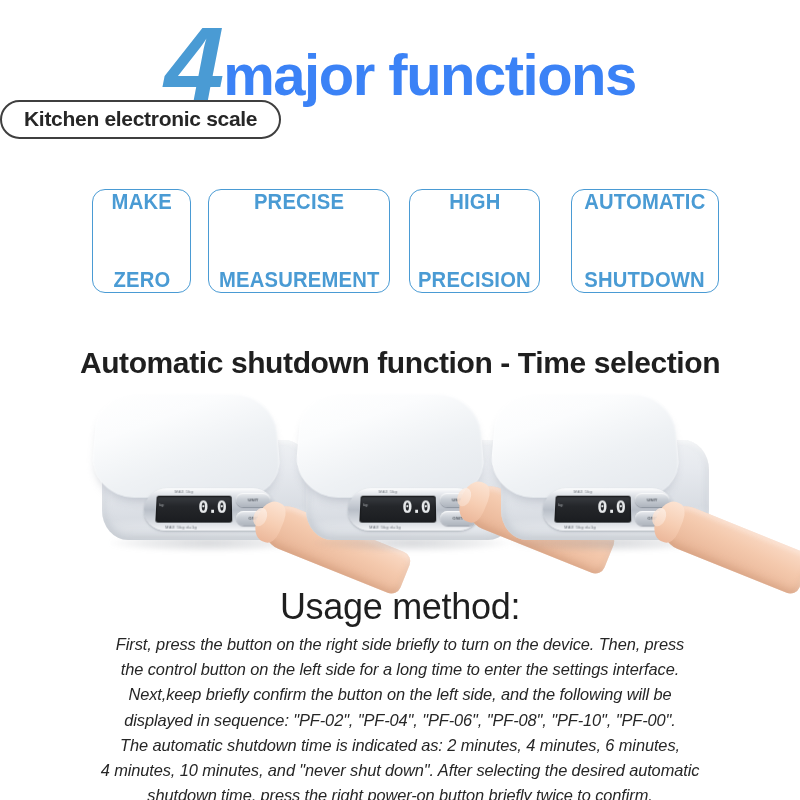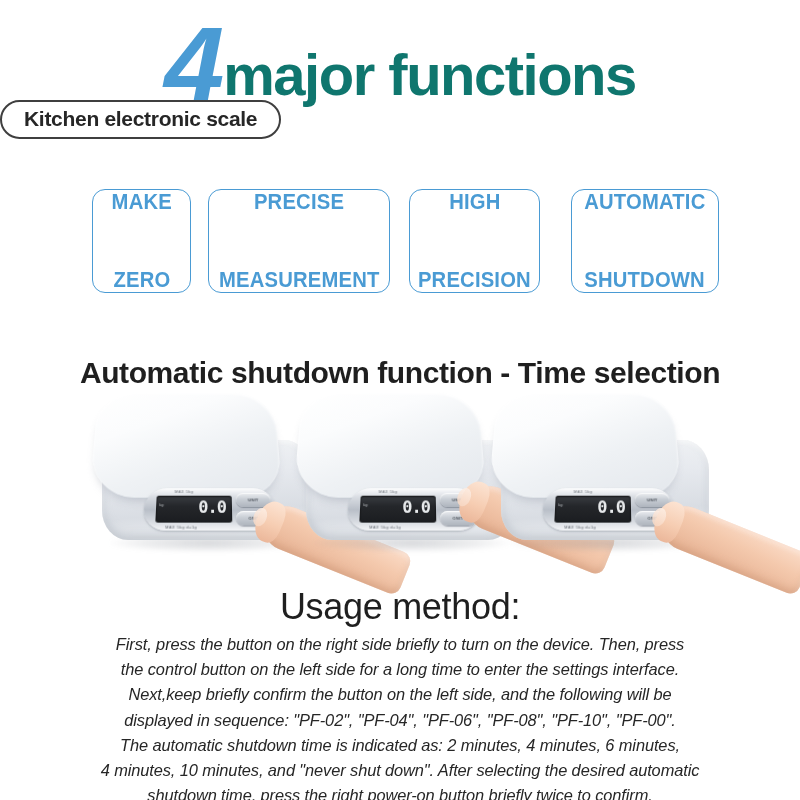--- a/index.html
+++ b/index.html
@@ -43,21 +43,21 @@
     line-height: 0.82;
     color: #4a9bd4;
     letter-spacing: -3px;
     transform: translateY(4px);
   }
   .hero-title {
     font-family: "Liberation Sans", sans-serif;
     font-size: 58px;
     font-weight: bold;
     line-height: 0.96;
-    color: #0f766e;
+    color: #3b82f6;
     letter-spacing: -1.5px;
     transform: translateY(-3px);
     margin-left: 2px;
   }
   .badge-row {
     position: absolute;
     left: 0;
     top: 100px;
     width: 800px;
     display: flex;
@@ -109,21 +109,21 @@
   }
   .card-0 { left: 92px;  width: 99px; }
   .card-1 { left: 208px; width: 182px; }
   .card-2 { left: 409px; width: 131px; }
   .card-3 { left: 571px; width: 148px; }
 
   
   .section-heading {
     position: absolute;
     left: 0;
-    top: 356px;
+    top: 346px;
     width: 800px;
     text-align: center;
     font-size: 30px;
     font-weight: bold;
     color: #1f1f1f;
     letter-spacing: -0.4px;
   }
 
   
   .scales {

